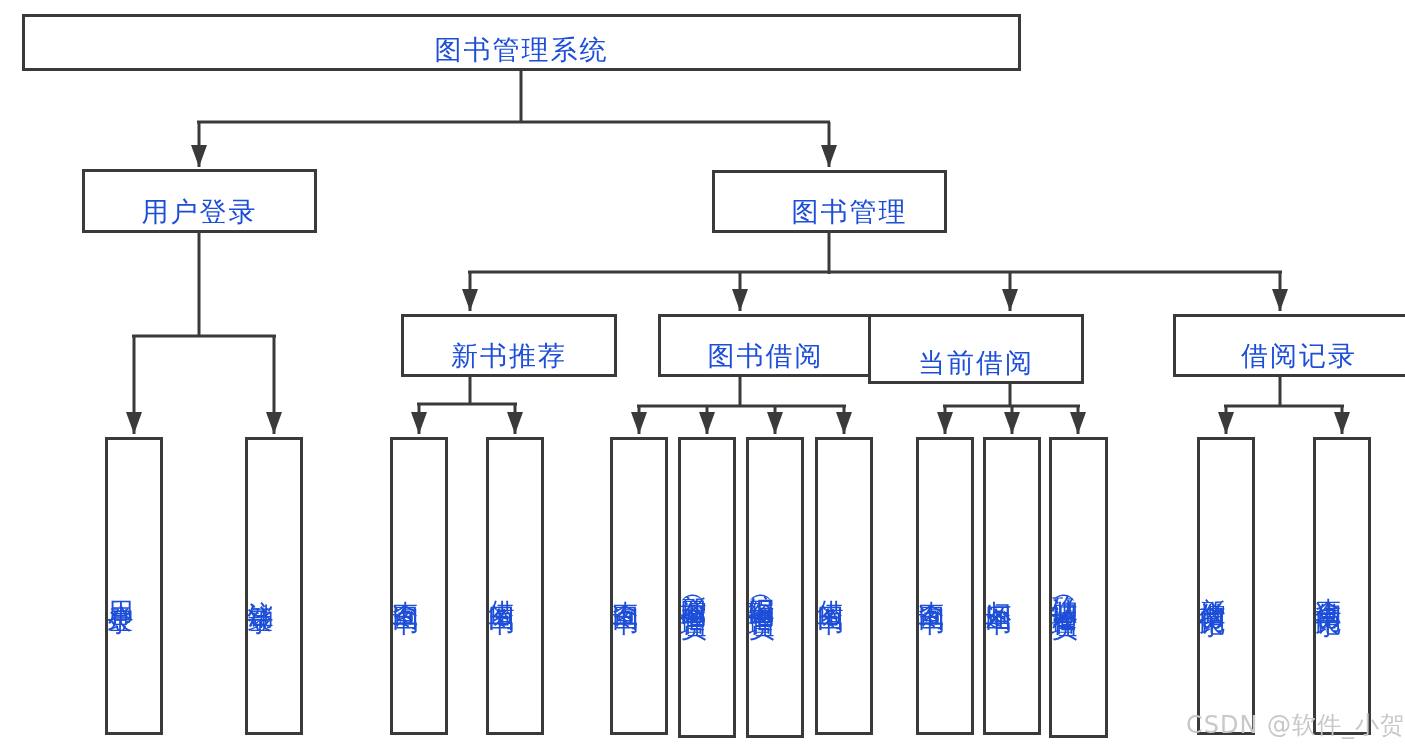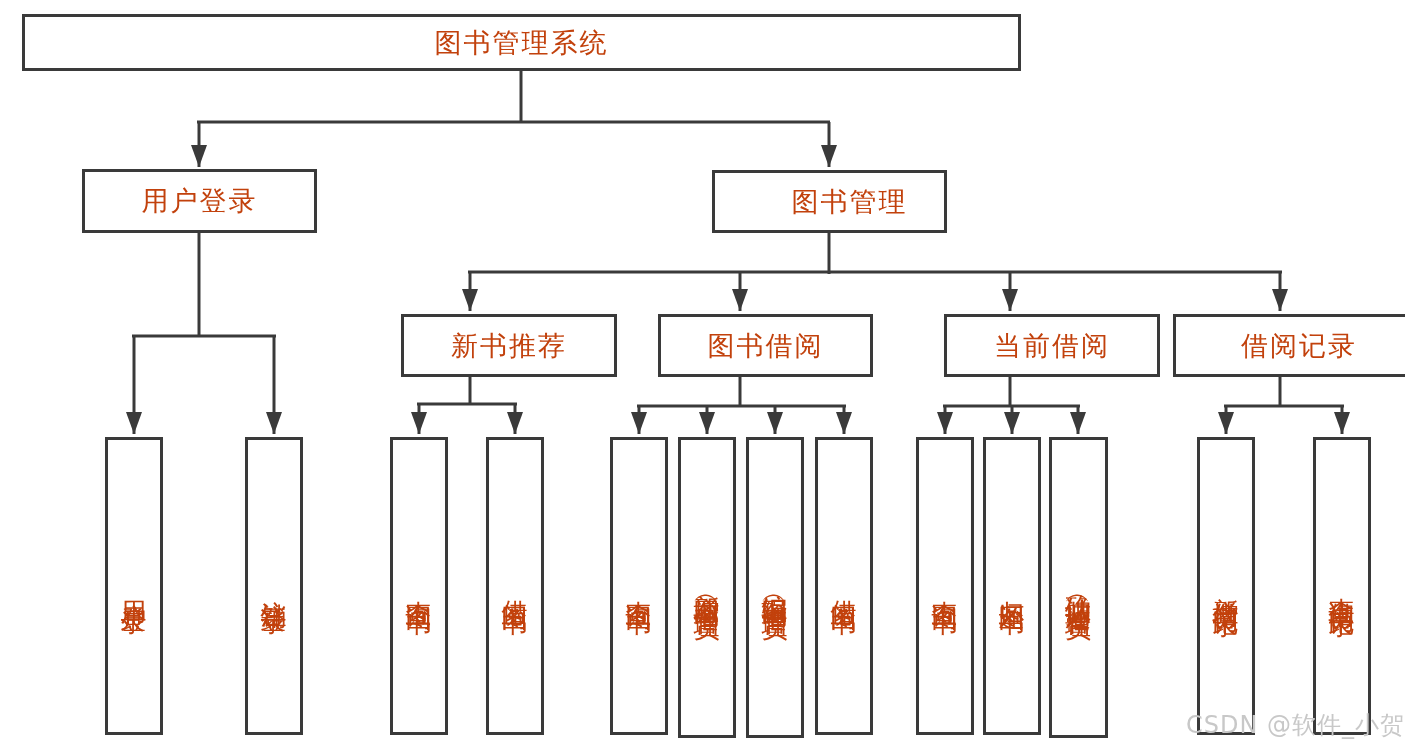--- a/index.html
+++ b/index.html
@@ -17,23 +17,23 @@
     width: 1405px; height: 747px;
     pointer-events: none;
   }
   .connectors line { stroke: #3a3a3a; stroke-width: 3; }
   .node {
     position: absolute;
     box-sizing: border-box;
     background: #ffffff;
     border: 3px solid #3a3a3a;
     display: flex;
-    align-items: center;
+    align-items: flex-end;
     justify-content: center;
-    color: #c2410c;
+    color: #1d4ed8;
     z-index: 2;
   }
   .node.h { font-size: 27px; letter-spacing: 2px; }
   .node.v {
     writing-mode: vertical-rl;
     text-orientation: mixed;
     font-size: 26px;
     letter-spacing: 3px;
     line-height: 1.0;
   }
@@ -111,21 +111,21 @@
   <div class="node h" style="left:712px; top:170px; width:235px; height:63px;padding-left:40px;">
     <span>图书管理</span>
   </div>
 
   <div class="node h" style="left:362px; top:314px; width:216px; height:63px;margin-left:39px;">
     <span>新书推荐</span>
   </div>
   <div class="node h" style="left:634px; top:314px; width:215px; height:63px;margin-left:24px;">
     <span>图书借阅</span>
   </div>
-  <div class="node h" style="left:944px; top:314px; width:216px; height:63px;">
+  <div class="node h" style="left:868px; top:314px; width:216px; height:70px;">
     <span>当前借阅</span>
   </div>
   <div class="node h" style="left:1173px; top:314px; width:252px; height:63px;">
     <span>借阅记录</span>
   </div>
 
   <div class="node v" style="left:105px; top:437px; width:58px; height:298px;">
     <span>用户登录</span>
   </div>
   <div class="node v" style="left:245px; top:437px; width:58px; height:298px;">

